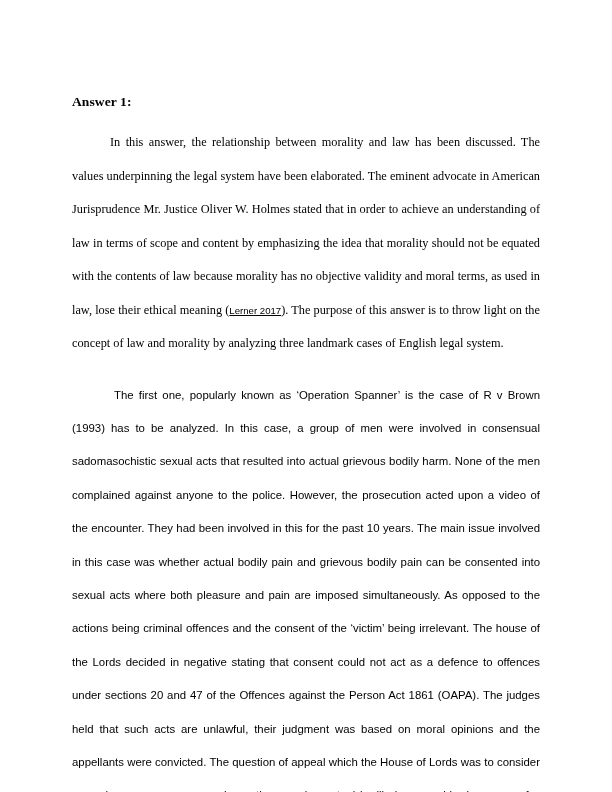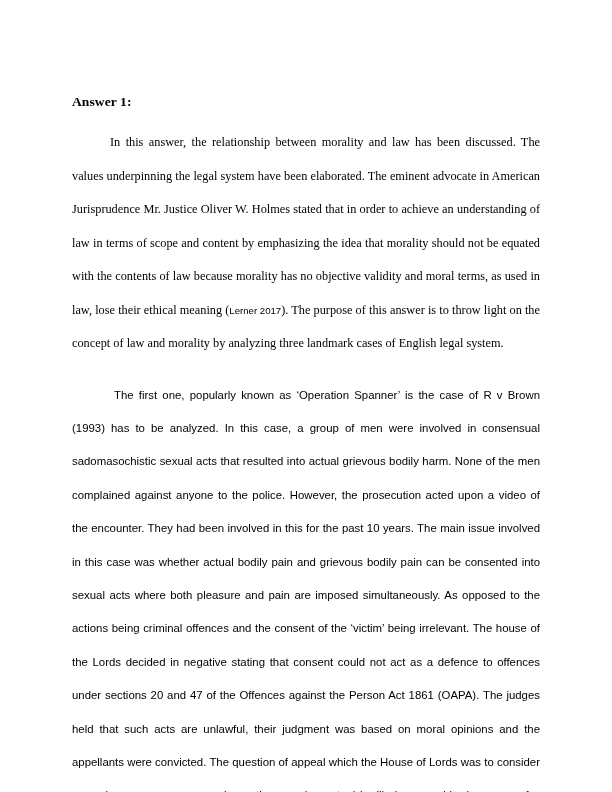--- a/index.html
+++ b/index.html
@@ -43,20 +43,21 @@
   .para-sans {
     font-family: "Liberation Sans", sans-serif;
     font-size: 11.4px;
     line-height: 33.4px;
     margin-top: 18px;
     text-indent: 42px;
   }
   .citation {
     font-family: "Liberation Sans", sans-serif;
     font-size: 9.6px;
+    text-decoration: underline;
   }
 </style>
 </head>
 <body>
 
 <div class="page">
   <h1 class="doc-title">Answer 1:</h1>
   <div>
     <p class="para para-serif">
       <span>In this answer, the relationship between morality and law has been discussed. The values underpinning the legal system have been elaborated. The eminent advocate in American Jurisprudence Mr. Justice Oliver W. Holmes stated that in order to achieve an understanding of law in terms of scope and content by emphasizing the idea that morality should not be equated with the contents of law because morality has no objective validity and moral terms, as used in law, lose their ethical meaning (</span><span class="citation">Lerner 2017</span><span>). The purpose of this answer is to throw light on the concept of law and morality by analyzing three landmark cases of English legal system.</span>

